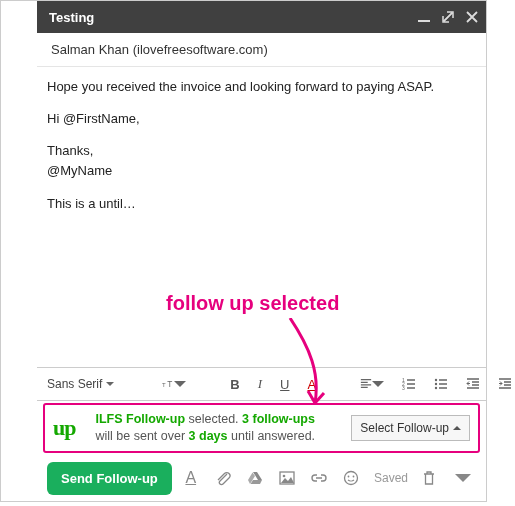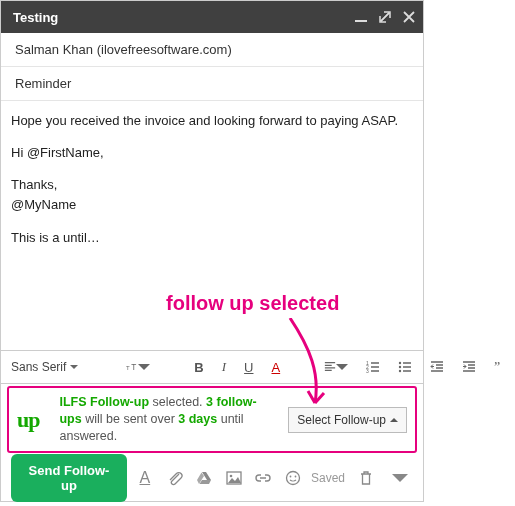--- a/index.html
+++ b/index.html
@@ -1,17 +1,17 @@
 <!DOCTYPE html>
 <html><head>
 <meta charset="utf-8">
 <style>
   * { box-sizing: border-box; margin: 0; padding: 0; }
   body { font-family: Arial, Helvetica, sans-serif; background: #fff; width: 515px; height: 506px; overflow: hidden; position: relative; }
-  .compose { width: 424px; height: 502px; border: 1px solid #ccc; background: #fff; display: flex; flex-direction: column; position: relative; }
+  .compose { width: 487px; height: 502px; border: 1px solid #ccc; background: #fff; display: flex; flex-direction: column; position: relative; padding-left: 36px; }
   .titlebar { background: #404040; color: #fff; height: 32px; display: flex; align-items: center; justify-content: space-between; padding: 0 8px 0 12px; font-size: 13px; font-weight: bold; }
   .titlebar-controls { display: flex; gap: 12px; align-items: center; }
   .titlebar-controls span { color: #dcdcdc; cursor: pointer; font-size: 13px; display: inline-flex; }
   .titlebar-controls svg { width: 12px; height: 12px; fill: #dcdcdc; }
   .field { border-bottom: 1px solid #e5e5e5; padding: 9px 14px; font-size: 13px; color: #333; }
   .field-subject { border-bottom: 1px solid #e5e5e5; padding: 9px 14px; font-size: 13px; color: #333; }
   .body-area { flex: 1; padding: 10px 14px 0 10px; font-size: 13px; color: #222; line-height: 1.55; position: relative; }
   .body-area p { margin: 0 0 12px 0; }
   .toolbar { border-top: 1px solid #ccc; border-bottom: 1px solid #ccc; display: flex; align-items: center; height: 34px; padding: 0 8px; gap: 18px; }
   .tb-sep { width: 1px; height: 20px; background: #ccc; margin: 0 4px; }
@@ -54,21 +54,20 @@
         </span>
       <span>
           <svg viewBox="0 0 12 12">
             <path d="M1 1 L11 11 M11 1 L1 11" stroke="#dcdcdc" stroke-width="1.8"></path>
           </svg>
         </span>
     </div>
   </div>
 
   <div class="field">Salman Khan (ilovefreesoftware.com)</div>
-  <div class="field-subject">Reminder</div>
 
   <div class="body-area">
     <p>Hope you received the invoice and looking forward to paying ASAP.</p>
     <p><span>Hi </span><span>@FirstName</span><span>,</span></p>
     <p><span>Thanks,</span><br><span>@MyName</span></p>
     <p>This is a until…</p>
   </div>
 
   <div class="toolbar">
     <div class="tb-font">

